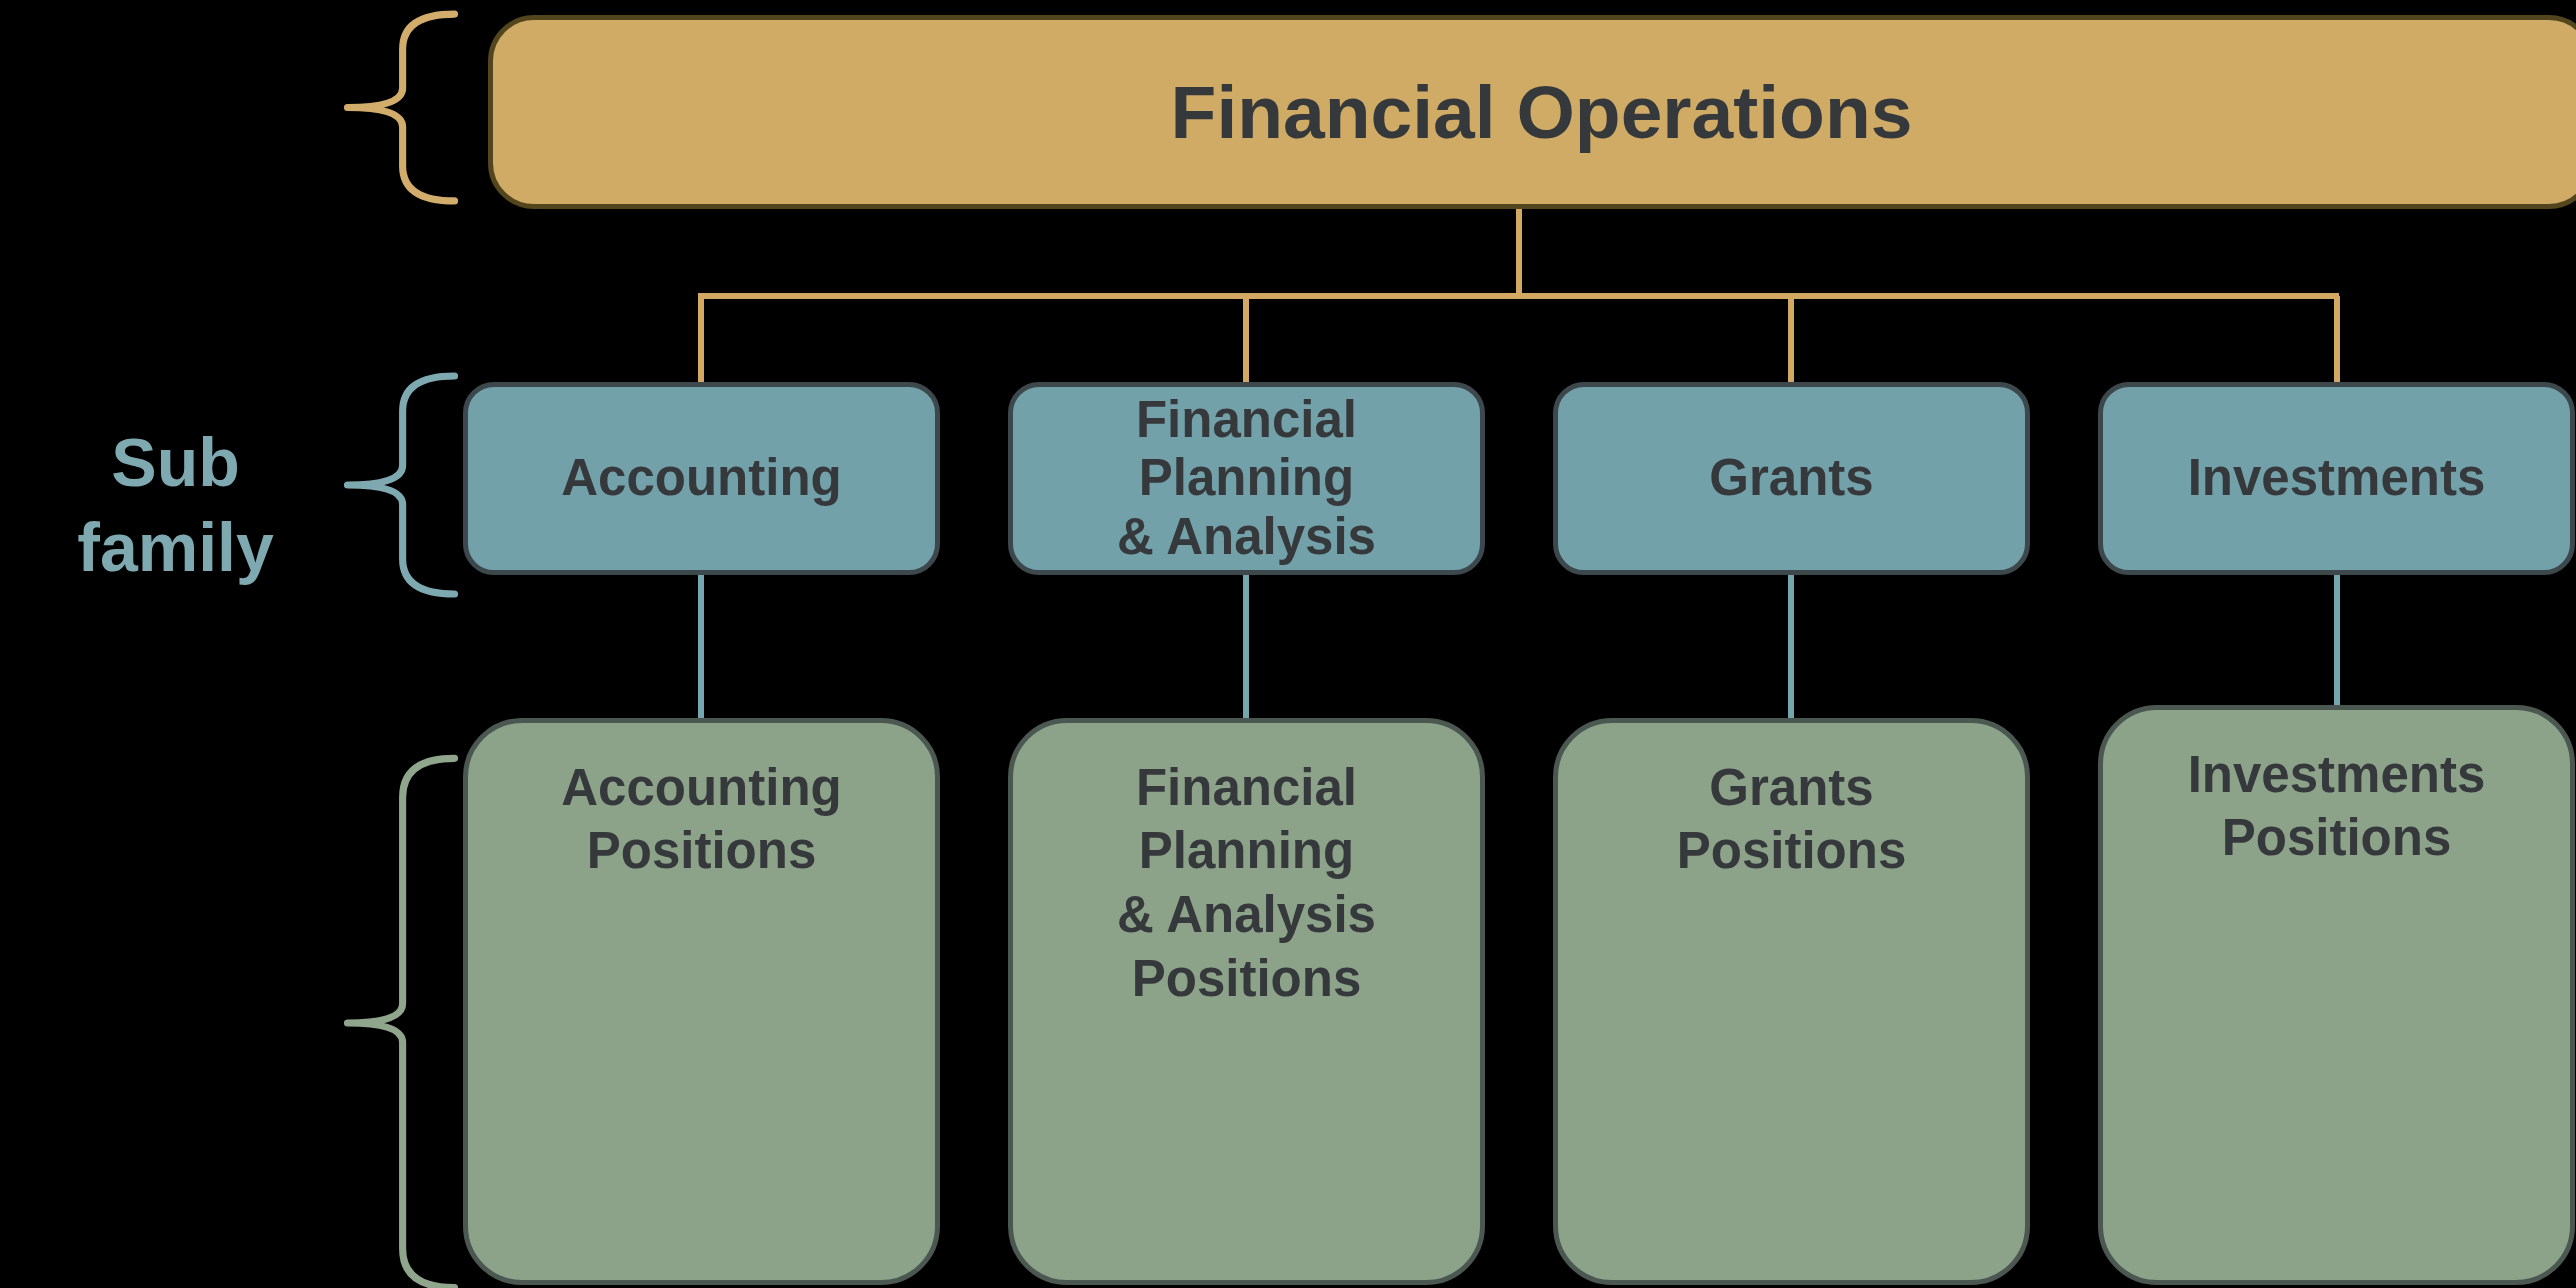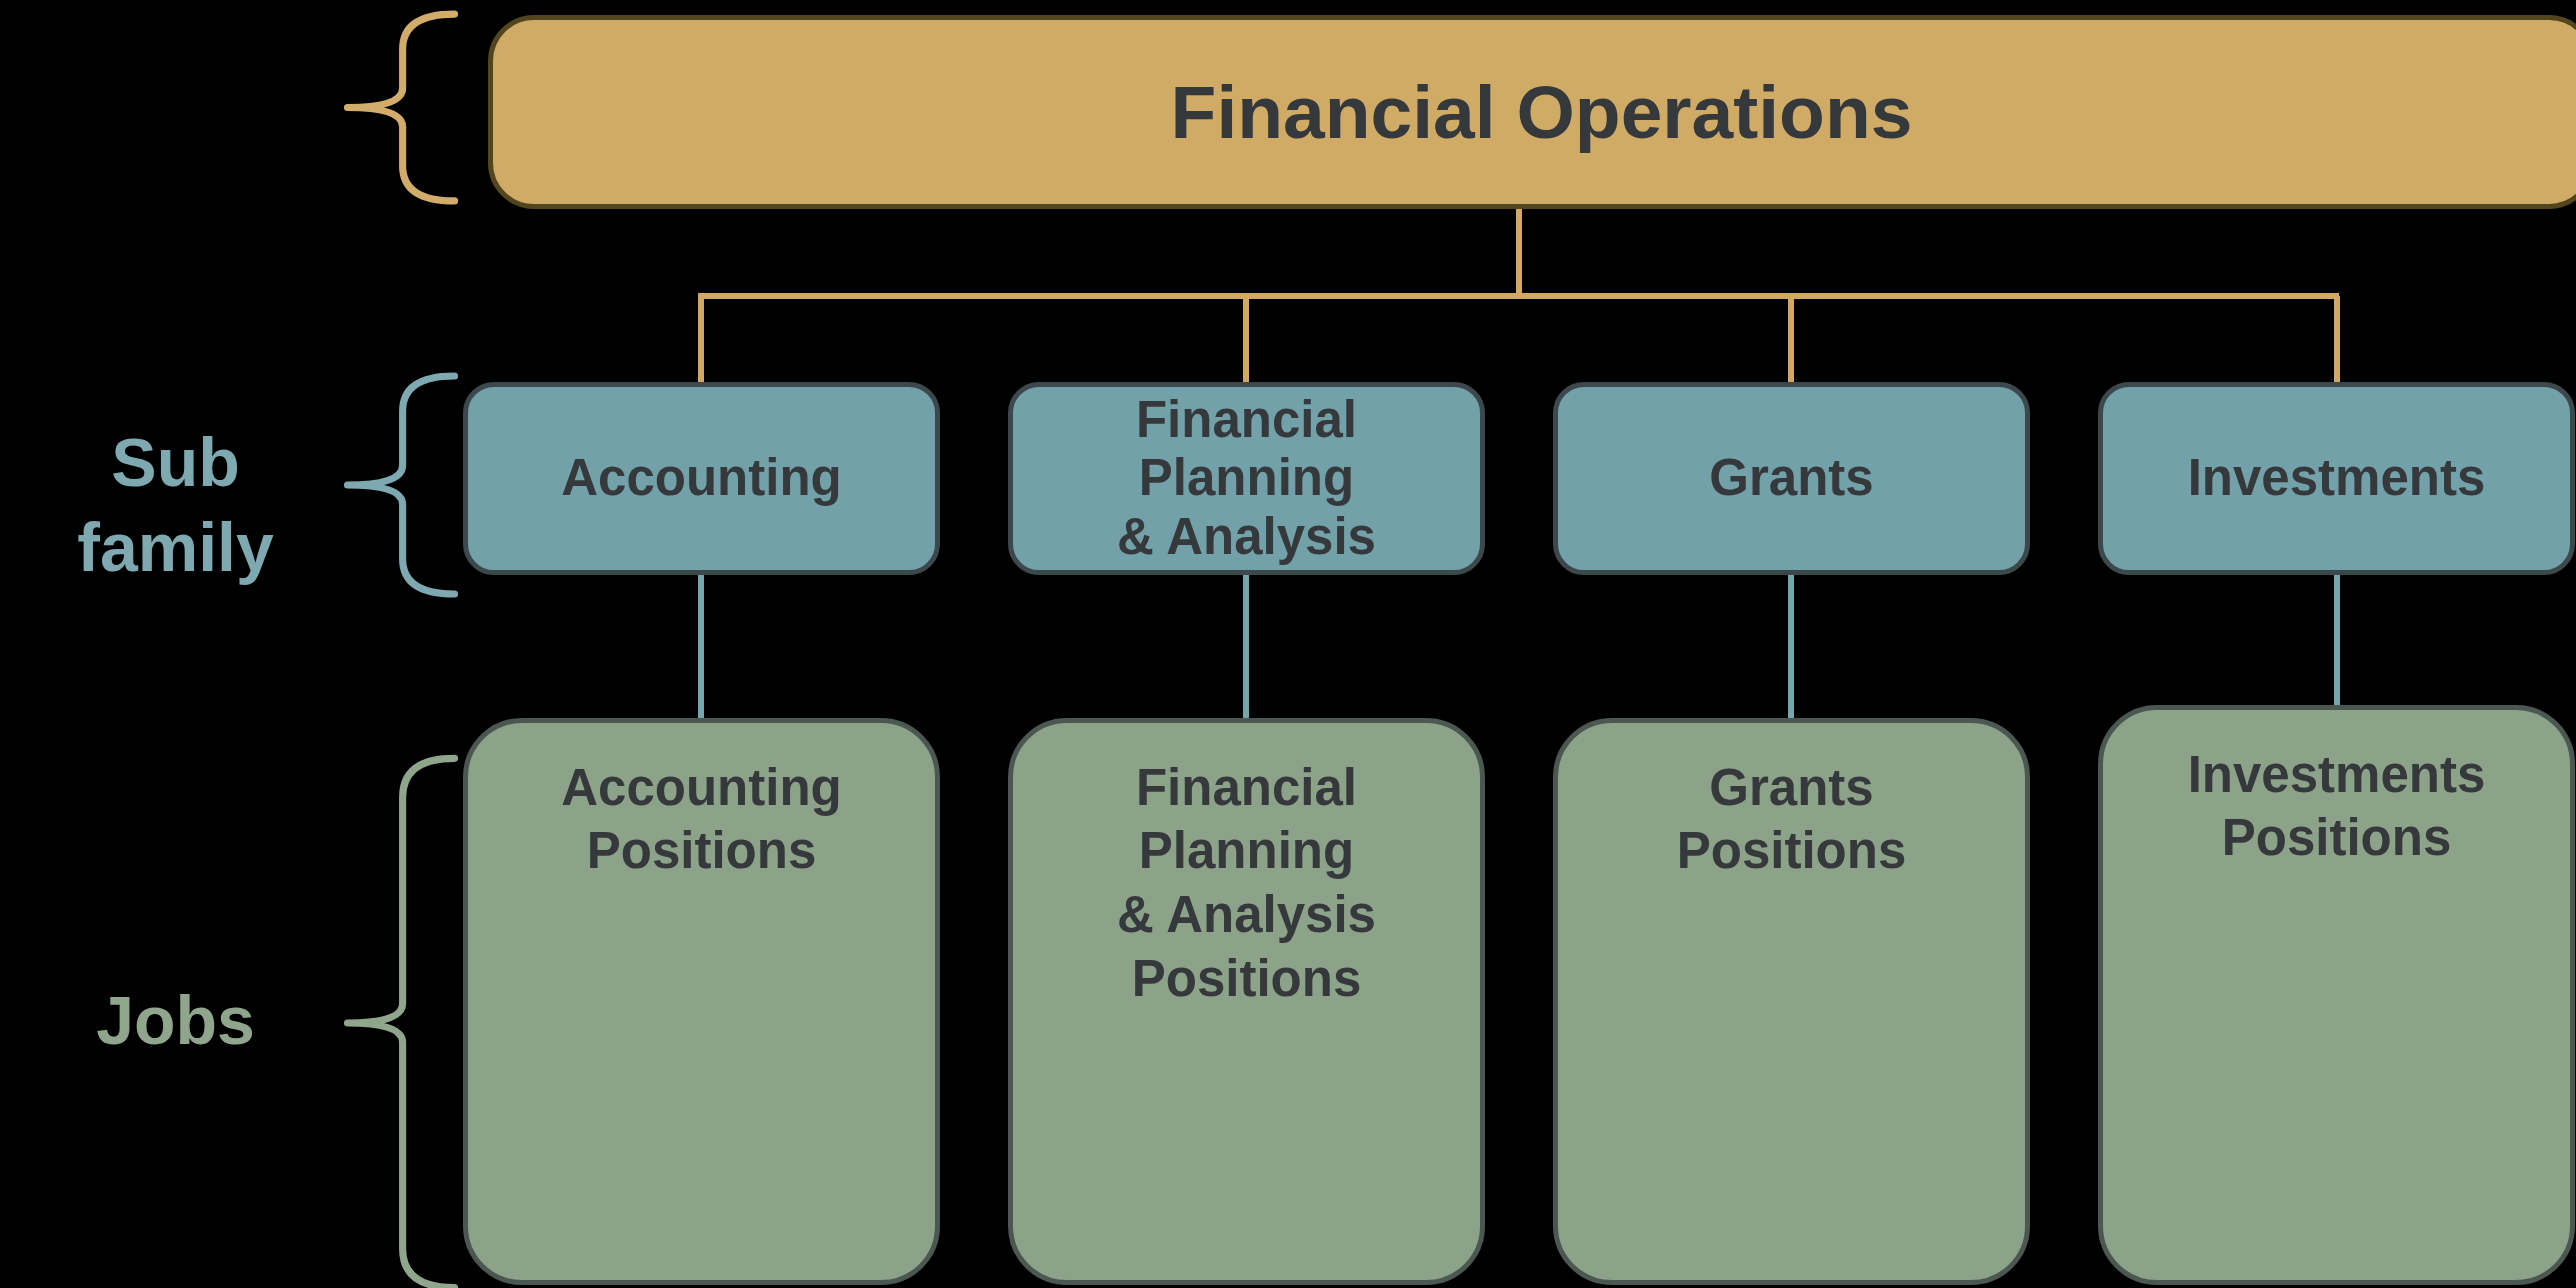--- a/index.html
+++ b/index.html
@@ -98,21 +98,20 @@
   <svg class="abs brace" style="left:341px; top:10.4px;" width="120" height="195" viewBox="0 0 185 300">
     <path d="M 175 6 Q 95 6 95 60 L 95 120 Q 95 150 10 150 Q 95 150 95 180 L 95 240 Q 95 294 175 294" stroke="#D2AC6A"></path>
   </svg>
 
   <div class="abs rail-label lbl-teal" style="top:420px;">Sub
 family</div>
   <svg class="abs brace" style="left:341px; top:372px;" width="120" height="226" viewBox="0 0 185 348">
     <path d="M 175 6 Q 95 6 95 60 L 95 144 Q 95 174 10 174 Q 95 174 95 204 L 95 288 Q 95 342 175 342" stroke="#7FA9B1"></path>
   </svg>
 
-  <div class="abs rail-label lbl-sage" style="top:978px;">Jobs</div>
   <svg class="abs brace" style="left:341px; top:754px;" width="120" height="538" viewBox="0 0 185 828">
     <path d="M 175 6 Q 95 6 95 66 L 95 384 Q 95 414 10 414 Q 95 414 95 444 L 95 762 Q 95 822 175 822" stroke="#8FA68C"></path>
   </svg>
 
   <div class="abs node node-gold" style="left:465px; top:15px; width:2107px; height:194px;margin-left:23px;">
     <span>Financial Operations</span>
   </div>
 
   <div class="abs node node-teal" style="left:463px; top:382px; width:477px; height:193px;">
     <span>Accounting</span>

